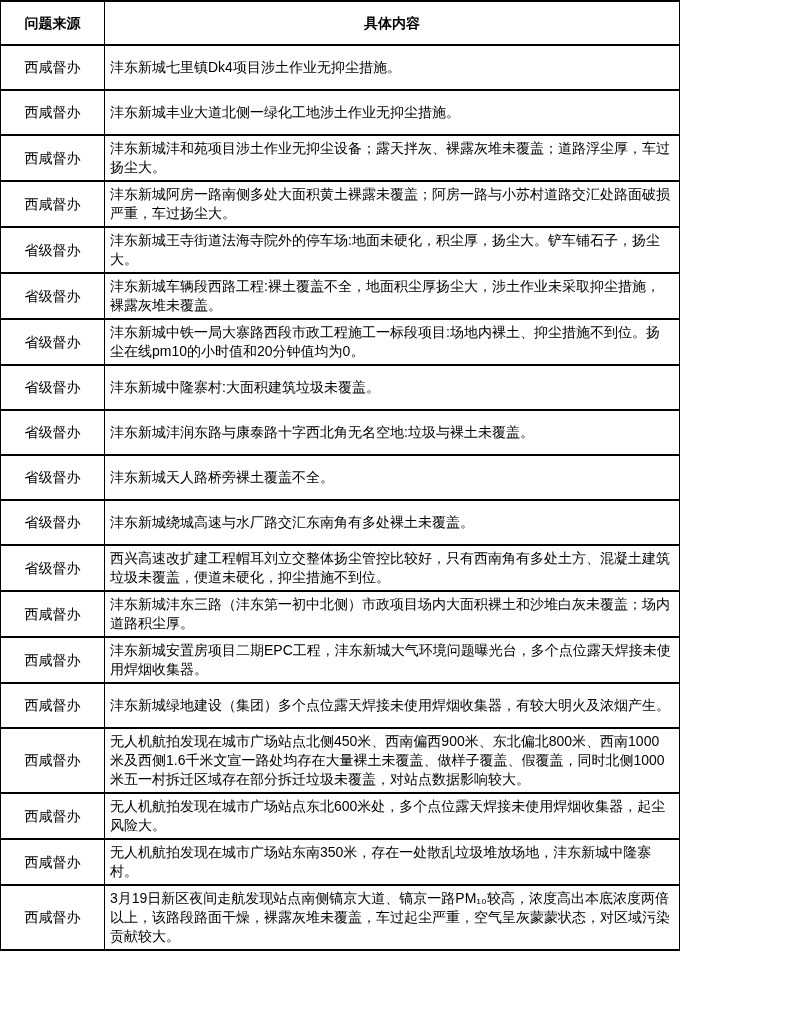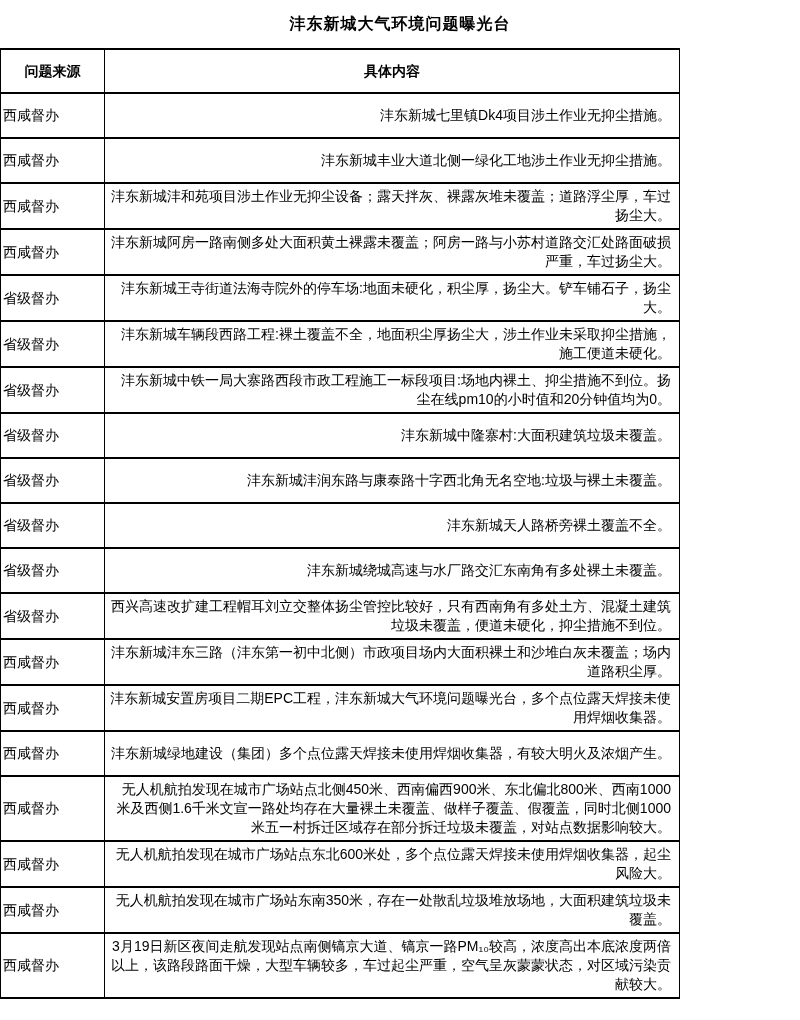--- a/index.html
+++ b/index.html
@@ -43,38 +43,37 @@
     box-sizing: border-box;
     overflow-wrap: break-word;
   }
   table.issues th {
     height: 44px;
     font-weight: bold;
     text-align: center;
     font-size: 14px;
   }
   td.source {
-    text-align: left;
+    text-align: center;
     padding: 2px;
   }
   td.content {
-    text-align: right;
+    text-align: left;
     padding: 3px 8px 3px 5px;
   }
   tr.r-std  { height: 45px; }
   tr.r-tall { height: 61px; }
   tr.r-short{ height: 34px; }
   tr.r-med  { height: 54px; }
 </style>
 </head>
 <body>
 
 <div class="page">
 
-  <div class="doc-title">沣东新城大气环境问题曝光台</div>
 
   <table class="issues">
     <colgroup>
       <col class="c-source">
       <col class="c-content">
     </colgroup>
     <thead>
       <tr>
         <th>问题来源</th>
         <th>具体内容</th>
@@ -96,21 +95,21 @@
       <tr class="r-std">
         <td class="source">西咸督办</td>
         <td class="content">沣东新城阿房一路南侧多处大面积黄土裸露未覆盖；阿房一路与小苏村道路交汇处路面破损严重，车过扬尘大。</td>
       </tr>
       <tr class="r-std">
         <td class="source">省级督办</td>
         <td class="content">沣东新城王寺街道法海寺院外的停车场:地面未硬化，积尘厚，扬尘大。铲车铺石子，扬尘大。</td>
       </tr>
       <tr class="r-std">
         <td class="source">省级督办</td>
-        <td class="content">沣东新城车辆段西路工程:裸土覆盖不全，地面积尘厚扬尘大，涉土作业未采取抑尘措施，施工便道未硬化。</td>
+        <td class="content">沣东新城车辆段西路工程:裸土覆盖不全，地面积尘厚扬尘大，涉土作业未采取抑尘措施，裸露灰堆未覆盖。</td>
       </tr>
       <tr class="r-std">
         <td class="source">省级督办</td>
         <td class="content">沣东新城中铁一局大寨路西段市政工程施工一标段项目:场地内裸土、抑尘措施不到位。扬尘在线pm10的小时值和20分钟值均为0。</td>
       </tr>
       <tr class="r-std">
         <td class="source">省级督办</td>
         <td class="content">沣东新城中隆寨村:大面积建筑垃圾未覆盖。</td>
       </tr>
       <tr class="r-std">
@@ -144,22 +143,22 @@
       <tr class="r-tall">
         <td class="source">西咸督办</td>
         <td class="content">无人机航拍发现在城市广场站点北侧450米、西南偏西900米、东北偏北800米、西南1000米及西侧1.6千米文宣一路处均存在大量裸土未覆盖、做样子覆盖、假覆盖，同时北侧1000米五一村拆迁区域存在部分拆迁垃圾未覆盖，对站点数据影响较大。</td>
       </tr>
       <tr class="r-short">
         <td class="source">西咸督办</td>
         <td class="content">无人机航拍发现在城市广场站点东北600米处，多个点位露天焊接未使用焊烟收集器，起尘风险大。</td>
       </tr>
       <tr class="r-short">
         <td class="source">西咸督办</td>
-        <td class="content">无人机航拍发现在城市广场站东南350米，存在一处散乱垃圾堆放场地，大面积建筑垃圾未覆盖。</td>
+        <td class="content">无人机航拍发现在城市广场站东南350米，存在一处散乱垃圾堆放场地，沣东新城中隆寨村。</td>
       </tr>
       <tr class="r-med">
         <td class="source">西咸督办</td>
-        <td class="content">3月19日新区夜间走航发现站点南侧镐京大道、镐京一路PM₁₀较高，浓度高出本底浓度两倍以上，该路段路面干燥，大型车辆较多，车过起尘严重，空气呈灰蒙蒙状态，对区域污染贡献较大。</td>
+        <td class="content">3月19日新区夜间走航发现站点南侧镐京大道、镐京一路PM₁₀较高，浓度高出本底浓度两倍以上，该路段路面干燥，裸露灰堆未覆盖，车过起尘严重，空气呈灰蒙蒙状态，对区域污染贡献较大。</td>
       </tr>
     </tbody>
   </table>
 
 </div>
 
 </body></html>

